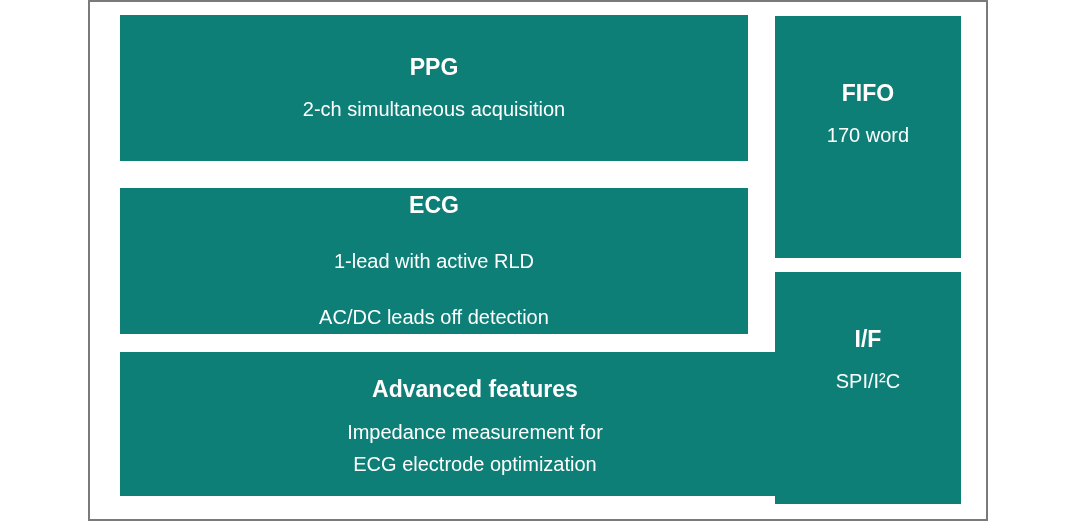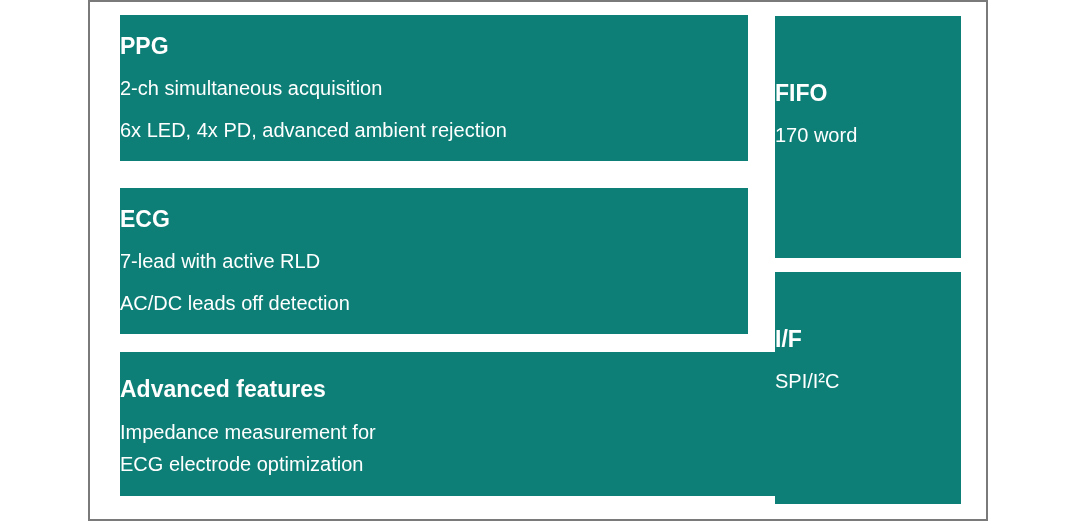--- a/index.html
+++ b/index.html
@@ -25,58 +25,57 @@
     border: 2px solid #7a7a7a;
     background: #ffffff;
   }
   .block {
     position: absolute;
     background: #0e7f77;
     color: #ffffff;
     display: flex;
     flex-direction: column;
     justify-content: center;
-    align-items: flex-start;
+    align-items: center;
     text-align: center;
   }
   .block-title {
     font-weight: bold;
     font-size: 23px;
     line-height: 42px;
   }
   .block-line {
     font-size: 20px;
     line-height: 42px;
     font-weight: normal;
   }
   .block-line.tight {
     line-height: 32px;
   }
   .block.ppg  { left: 30px;  top: 13px;  width: 628px; height: 146px; }
-  .block.ecg  { left: 30px;  top: 186px; width: 628px; height: 146px; }
+  .block.ecg  { left: 30px;  top: 186px; width: 628px; height: 146px; gap: 14px; }
   .block.adv  { left: 30px;  top: 350px; width: 710px; height: 144px; }
   .block.fifo { left: 685px; top: 14px;  width: 186px; height: 242px; padding-bottom: 46px; }
   .block.intf { left: 685px; top: 270px; width: 186px; height: 232px; padding-bottom: 56px; }
   .adv .block-title { margin-bottom: 6px; }
 </style>
 </head>
 <body>
 
 <div class="canvas">
   <div class="frame">
 
     <div class="block ppg">
       <div class="block-title">PPG</div>
       <div class="block-line">2-ch simultaneous acquisition</div>
-      <div class="block-line">6x LED, 4x PD, advanced ambient rejection</div>
     </div>
 
     <div class="block ecg">
       <div class="block-title">ECG</div>
-      <div class="block-line">7-lead with active RLD</div>
+      <div class="block-line">1-lead with active RLD</div>
       <div class="block-line">AC/DC leads off detection</div>
     </div>
 
     <div class="block adv">
       <div class="block-title">Advanced features</div>
       <div class="block-line tight">Impedance measurement for</div>
       <div class="block-line tight">ECG electrode optimization</div>
     </div>
 
     <div class="block fifo">

